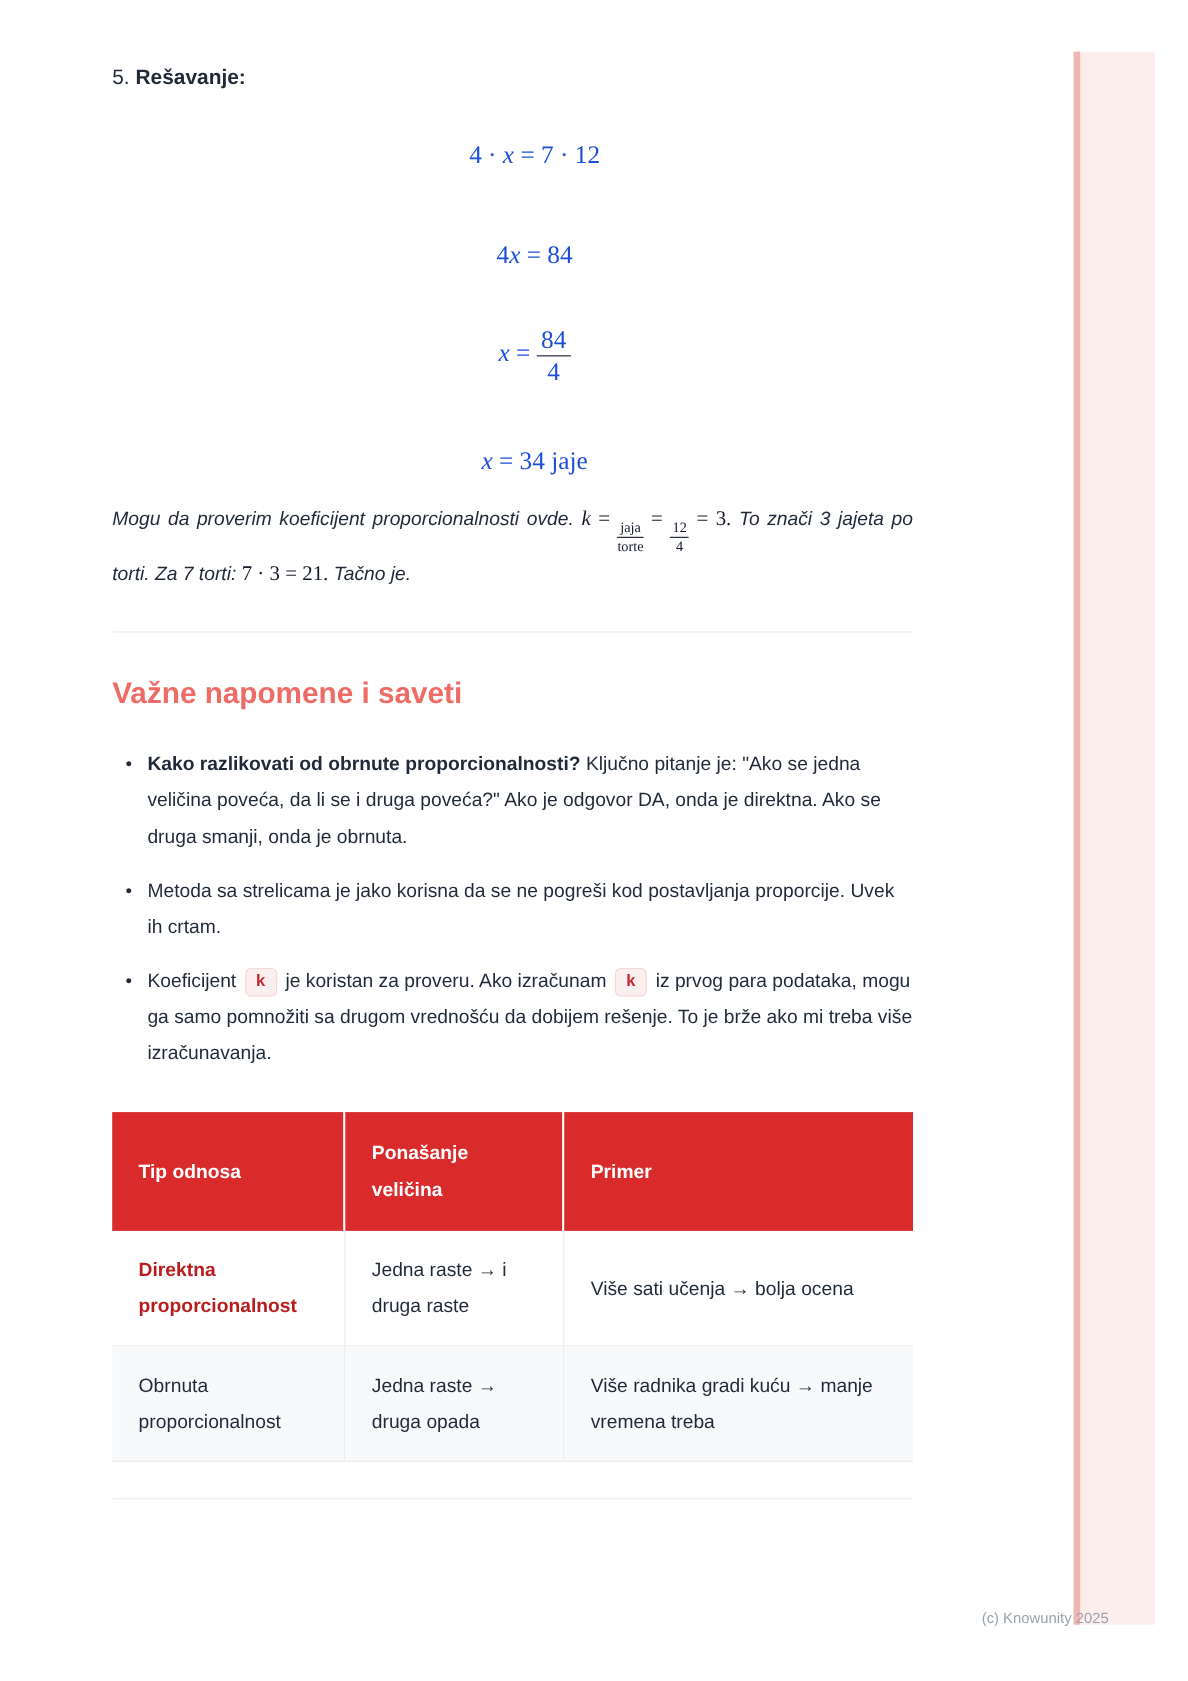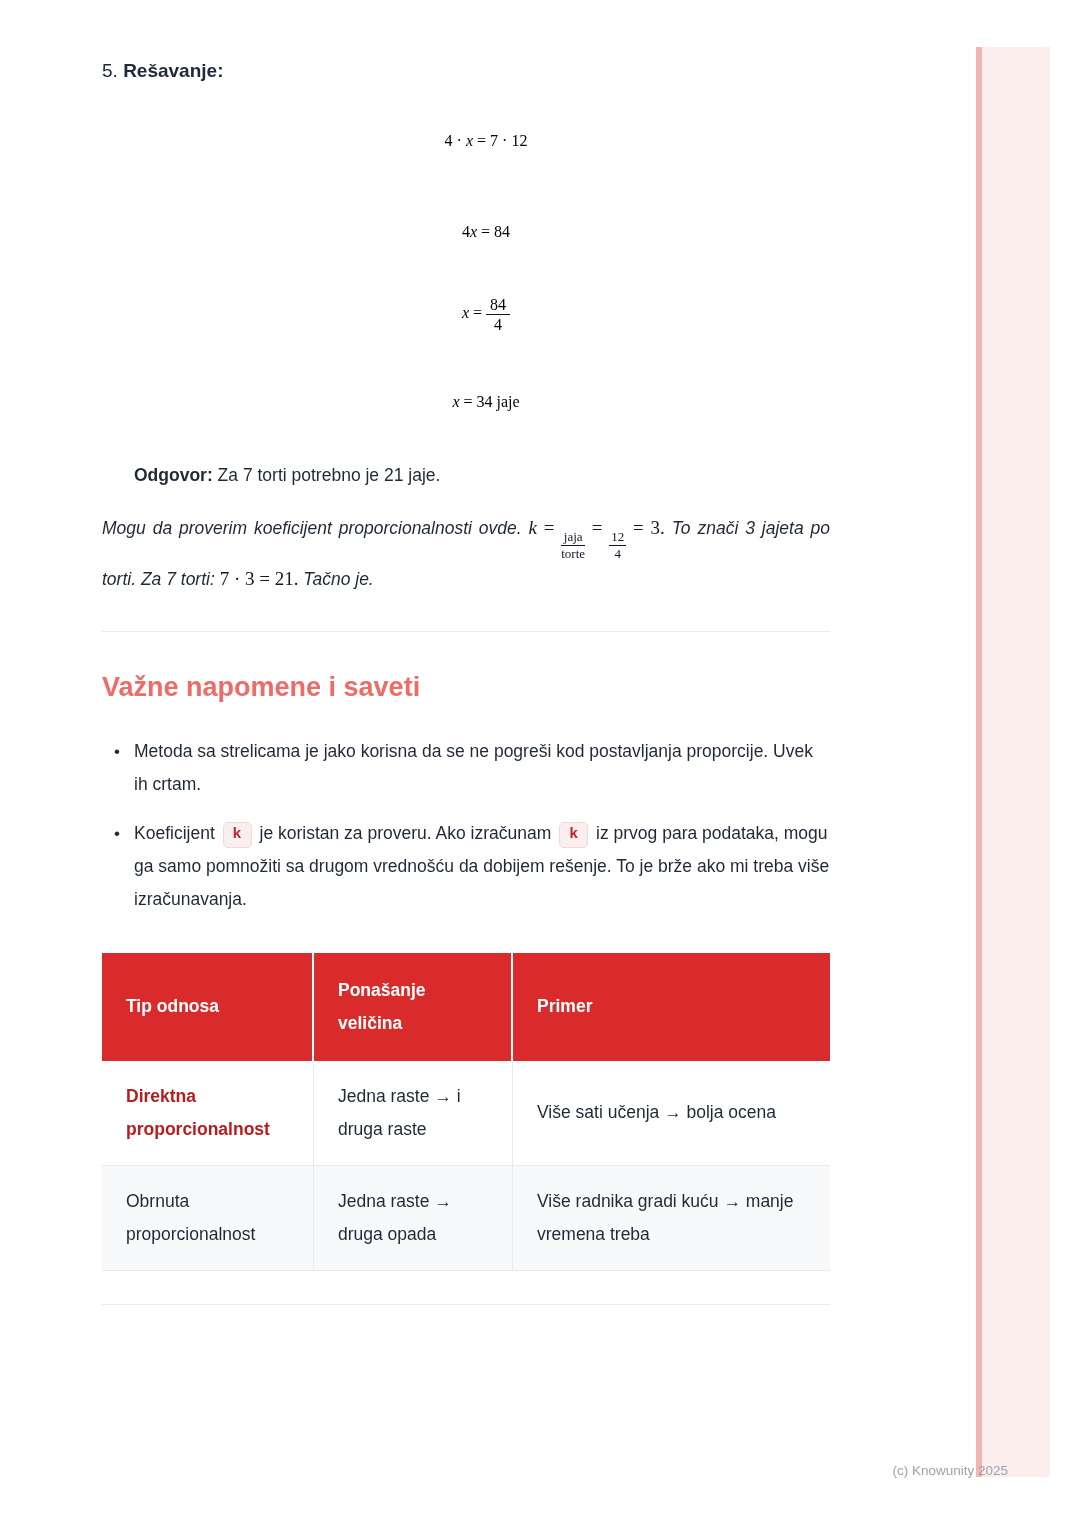--- a/index.html
+++ b/index.html
@@ -28,22 +28,22 @@
     box-sizing:border-box;z-index:0;
   }
   .content{position:absolute;top:0;left:102px;width:728px;z-index:1;}
 
   .step-heading{padding-top:57px;font-size:19px;line-height:28px;}
   .step-num{font-weight:400;}
   .step-title{font-weight:700;}
 
   .eq{
     font-family:"Liberation Serif","DejaVu Serif",serif;
-    font-size:16px;line-height:26px;text-align:center;
-    margin-left:40px;width:688px;color:#000000;
+    font-size:23px;line-height:26px;text-align:center;
+    margin-left:40px;width:688px;color:#1d4ed8;
   }
   .eq-1{margin-top:43px;}
   .eq-2{margin-top:65px;}
   .eq-3{margin-top:50px;}
   .eq-4{margin-top:55px;}
   .it{font-style:italic;}
   .frac{
     display:inline-flex;flex-direction:column;text-align:center;
     vertical-align:middle;line-height:1.2;
   }
@@ -143,39 +143,39 @@
     <span class="it">x</span><span> = </span><span class="frac">
         <span class="num">84</span>
         <span class="den">4</span>
       </span>
   </div>
 
   <div class="eq eq-4">
     <span class="it">x</span><span> = 34 jaje</span>
   </div>
 
-  <div class="answer-line">
-    <span class="answer-label">Odgovor:</span><span> Za 7 torti potrebno je 21 jaje.</span>
-  </div>
 
   <p class="note-para">
     <span>Mogu da proverim koeficijent proporcionalnosti ovde. </span><span class="mser"><span class="it">k</span><span> = </span><span class="sfrac">
           <span class="num">jaja</span>
           <span class="den">torte</span>
         </span><span> = </span><span class="sfrac">
           <span class="num">12</span>
           <span class="den">4</span>
         </span><span> = 3.</span></span><span> To znači 3 jajeta po torti. Za 7 torti: </span><span class="mser">7 · 3 = 21.</span><span> Tačno je.</span>
   </p>
 
   <hr class="divider">
 
   <h2 class="section-heading">Važne napomene i saveti</h2>
 
   <ul class="notes-list">
+    <li>
+      <b>Kako razlikovati od obrnute proporcionalnosti?</b><span> Ključno pitanje je: "Ako se jedna veličina poveća, da li se i druga poveća?" Ako je odgovor DA, onda je direktna. Ako se druga smanji, onda je obrnuta.</span>
+    </li>
     <li>
       <span>Metoda sa strelicama je jako korisna da se ne pogreši kod postavljanja proporcije. Uvek ih crtam.</span>
     </li>
     <li>
       <span>Koeficijent </span><span class="code-chip">k</span><span> je koristan za proveru. Ako izračunam </span><span class="code-chip">k</span><span> iz prvog para podataka, mogu ga samo pomnožiti sa drugom vrednošću da dobijem rešenje. To je brže ako mi treba više izračunavanja.</span>
     </li>
   </ul>
 
   <table class="compare">
     <colgroup>

